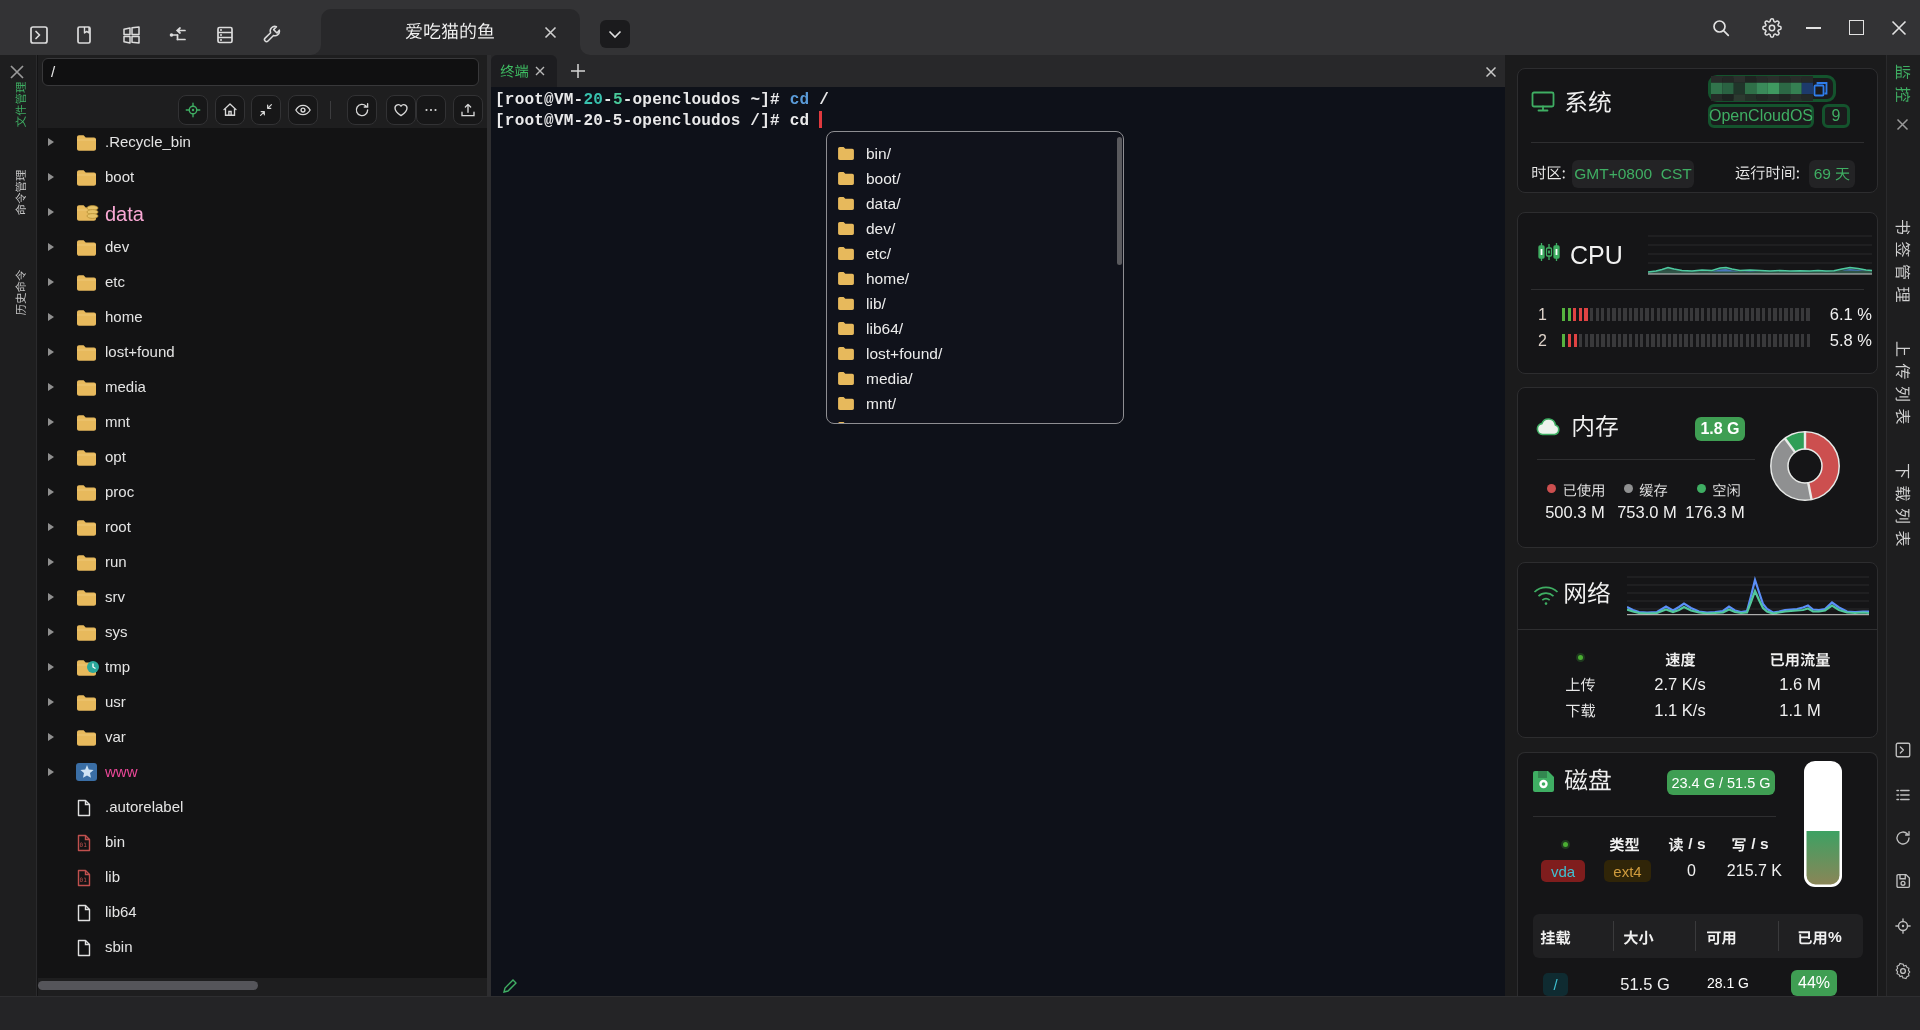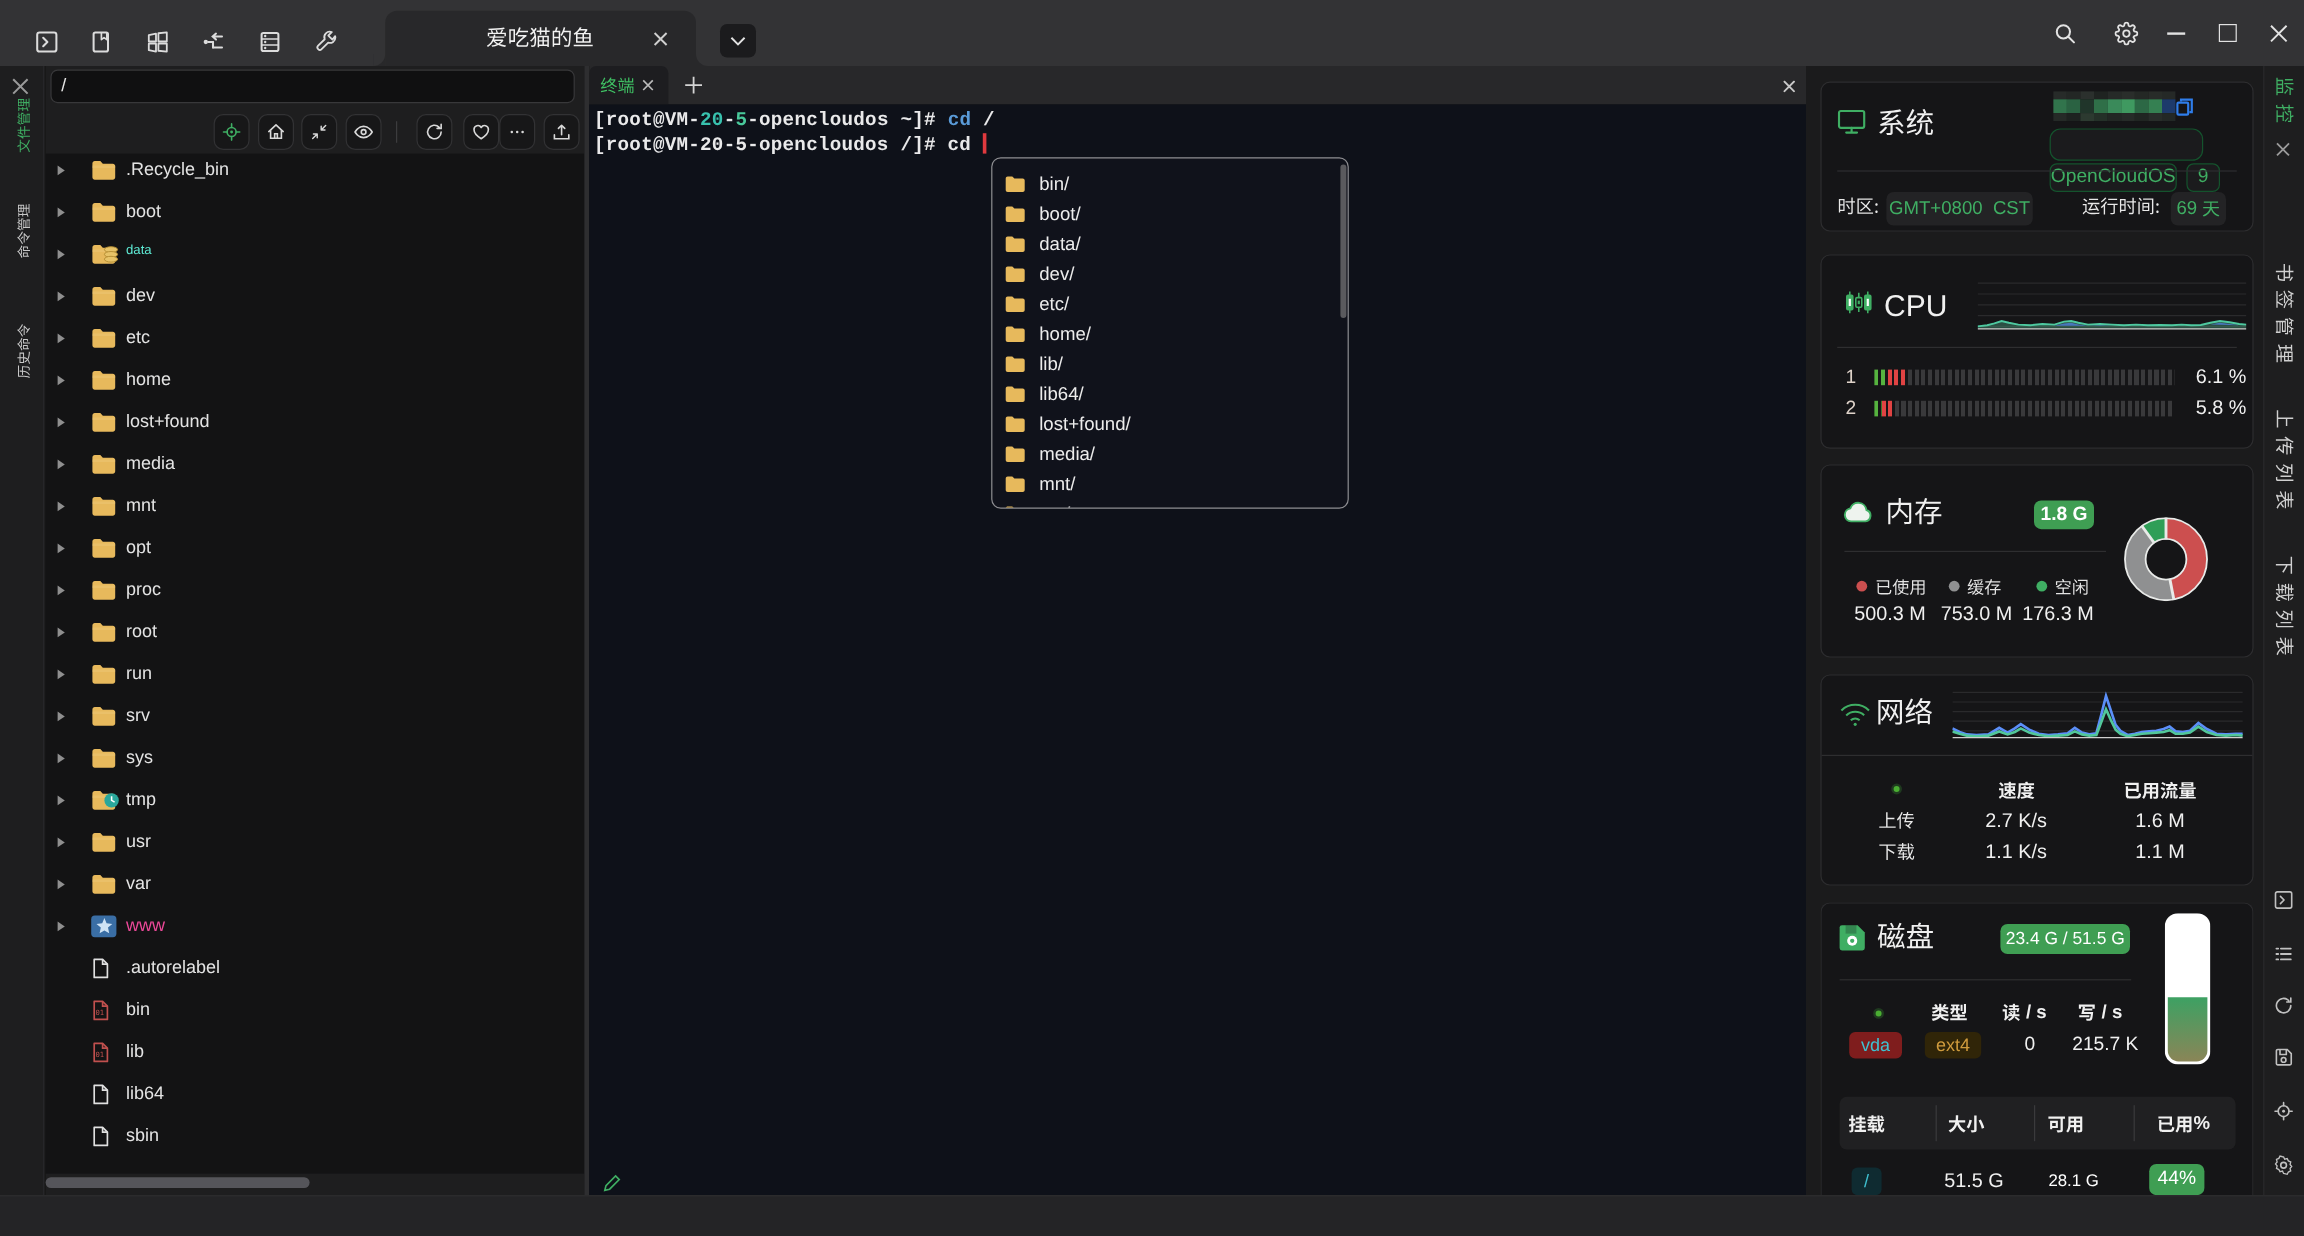--- a/index.html
+++ b/index.html
@@ -2,21 +2,21 @@
 <html><head><meta charset="utf-8">
 <style>
 *{margin:0;padding:0;box-sizing:border-box;}
 html,body{width:1920px;height:1030px;overflow:hidden;background:#141415;
   font-family:"Liberation Sans",sans-serif;}
 .abs{position:absolute;}
 svg{display:inline-block;vertical-align:middle;}
 .btn{position:absolute;width:30px;height:30px;border:1px solid #323234;border-radius:8px;background:#171718;display:flex;align-items:center;justify-content:center;}
 .card{position:absolute;left:1517px;width:361px;background:#151517;border:1px solid #2d2d2f;border-radius:8px;}
 .badge-g{background:#3f9e53;color:#fff;border-radius:6px;display:flex;align-items:center;justify-content:center;font-weight:bold;}
-.badge-o{border:1px solid #14532d;background:#1b1b1d;border-radius:6px;display:flex;align-items:center;justify-content:center;margin-top:32px;}
+.badge-o{border:3px solid #14532d;background:#1b1b1d;border-radius:6px;display:flex;align-items:center;justify-content:center;}
 .mono{font-family:"Liberation Mono",monospace;}
 </style></head>
 <body>
 
 <div class="abs" style="left:0;top:0;width:1920px;height:55px;background:#333335;"></div>
 <svg class="abs" style="left:28px;top:24px" width="22" height="22" viewBox="0 0 22 22" fill="none" stroke="#dcdcdc" stroke-width="1.7">
     <rect x="3" y="3" width="16" height="16" rx="2"></rect>
     <path d="M8 7.5l3.5 3.5L8 14.5" stroke-linecap="round" stroke-linejoin="round"></path>
   </svg>
 <svg class="abs" style="left:73px;top:24px" width="22" height="22" viewBox="0 0 22 22" fill="none" stroke="#dcdcdc" stroke-width="1.7">
@@ -168,21 +168,21 @@
   </svg>
 <div class="abs" style="left:76px;top:203px;"><svg width="21" height="18" viewBox="0 0 21 18">
       <path fill="#e7b95c" d="M1 3.2C1 2.1 1.9 1.2 3 1.2h4.6l2.1 2.2H18c1.1 0 2 .9 2 2v9.4c0 1.1-.9 2-2 2H3c-1.1 0-2-.9-2-2z"></path>
       <path fill="#f0cd80" d="M1 5h19v2H1z" opacity="0.35"></path>
     </svg></div>
 <svg class="abs" style="left:86px;top:205px" width="13" height="15" viewBox="0 0 13 15">
     <ellipse cx="6.5" cy="3" rx="5.5" ry="2.4" fill="#e7c368" stroke="#b68f35" stroke-width="0.8"></ellipse>
     <ellipse cx="6.5" cy="7" rx="5.5" ry="2.4" fill="#e7c368" stroke="#b68f35" stroke-width="0.8"></ellipse>
     <ellipse cx="6.5" cy="11" rx="5.5" ry="2.4" fill="#e7c368" stroke="#b68f35" stroke-width="0.8"></ellipse>
   </svg>
-<div class="abs" style="left:105px;top:203px;font-size:11px;color:#5eead4;">data</div>
+<div class="abs" style="left:105px;top:203px;font-size:20px;color:#f9a8d4;">data</div>
 <svg class="abs" style="left:47px;top:242px" width="8" height="10" viewBox="0 0 8 10">
     <path d="M1 1l6 4-6 4z" fill="#8f8f8f"></path>
   </svg>
 <div class="abs" style="left:76px;top:238px;"><svg width="21" height="18" viewBox="0 0 21 18">
       <path fill="#e7b95c" d="M1 3.2C1 2.1 1.9 1.2 3 1.2h4.6l2.1 2.2H18c1.1 0 2 .9 2 2v9.4c0 1.1-.9 2-2 2H3c-1.1 0-2-.9-2-2z"></path>
       <path fill="#f0cd80" d="M1 5h19v2H1z" opacity="0.35"></path>
     </svg></div>
 <div class="abs" style="left:105px;top:238px;font-size:15px;color:#e4e4e4;">dev</div>
 <svg class="abs" style="left:47px;top:277px" width="8" height="10" viewBox="0 0 8 10">
     <path d="M1 1l6 4-6 4z" fill="#8f8f8f"></path>

